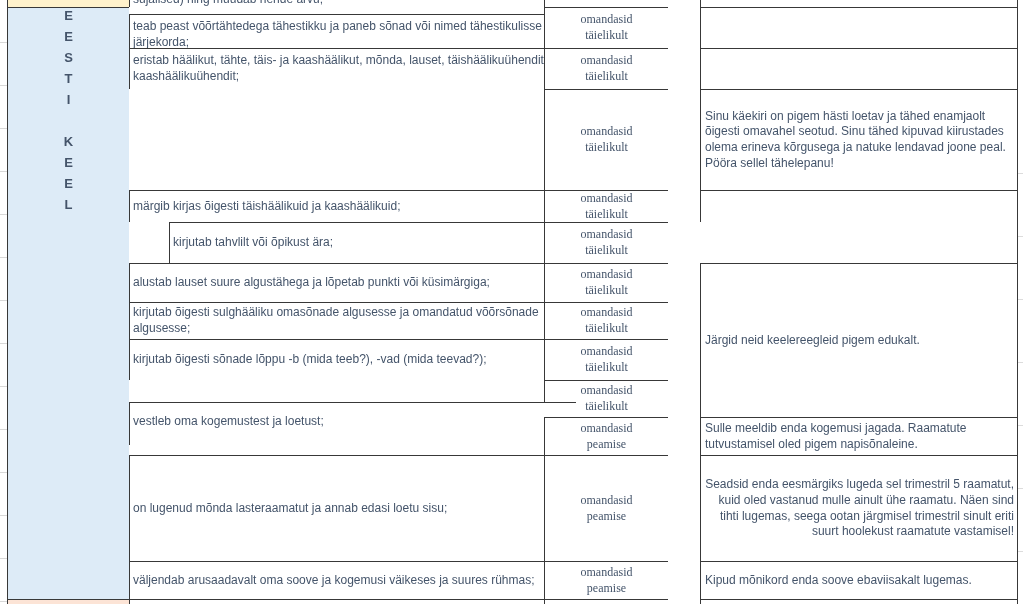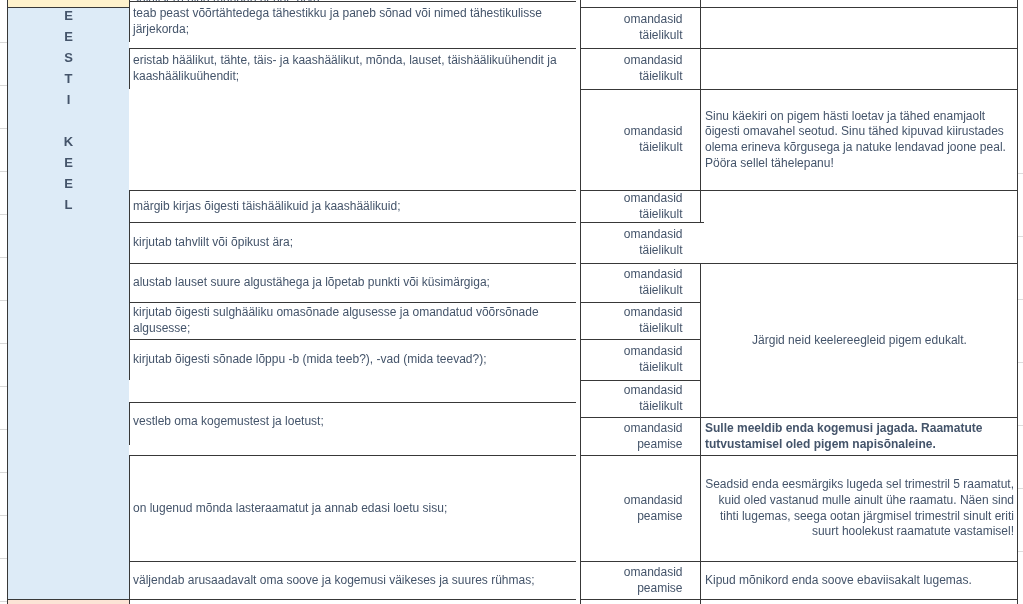--- a/index.html
+++ b/index.html
@@ -8,21 +8,21 @@
   
   .colA{position:absolute;left:0;top:0;width:7px;height:604px;background:#fff;
         background-image:repeating-linear-gradient(to bottom,transparent 0 42px,#d8d8d8 42px 43px);}
   
   .sliverR{position:absolute;left:1018px;top:0;width:5px;height:604px;background:#fff;}
   .sliverR i{position:absolute;left:0;width:5px;height:1px;background:#dcdcdc;display:block;}
   
   .c{position:absolute;box-sizing:border-box;border-left:1px solid #383838;border-top:1px solid #383838;
      color:#44546A;font-size:12px;line-height:1.3;overflow:hidden;background:#fff;}
   .obj{left:129px;width:447px;padding:1px 3px;display:flex;align-items:center;}
-  .status{left:580px;width:124px;display:flex;align-items:center;justify-content:center;text-align:right;}
+  .status{left:544px;width:124px;display:flex;align-items:center;justify-content:center;text-align:center;font-family:Liberation Serif, serif;}
   .status span{display:inline-block;width:80px;}
   .comment{left:700px;width:317px;padding:1px 3px 1px 4px;display:flex;align-items:center;}
   .nt{border-top:none;}
   
   .lbl{position:absolute;left:7px;width:122px;box-sizing:border-box;
        border-left:1px solid #383838;border-top:1px solid #383838;}
   .lbl-yellow{top:0;height:7px;background:#FFF2CC;border-top:none;}
   .lbl-blue{top:7px;height:592px;background:#DDEBF7;}
   .lbl-pink{top:599px;height:5px;background:#FCE4D6;}
   .letters{margin-top:-3px;display:flex;flex-direction:column;align-items:center;}
@@ -54,21 +54,21 @@
     </div>
   </div>
   <div class="lbl lbl-pink"></div>
 
   <div class="c obj nt" style="top:0;height:7px;">
     <span class="clipTxt">sujalised) ning muudab nende arvu;</span>
   </div>
   <div class="c status nt" style="top:0;height:7px;"></div>
   <div class="c comment nt" style="top:0;height:7px;"></div>
 
-  <div class="c obj" style="top:1px;height:41px;">
+  <div class="c obj" style="top:14px;height:41px;">
     <span>teab peast võõrtähtedega tähestikku ja paneb sõnad või nimed tähestikulisse järjekorda;</span>
   </div>
   <div class="c status" style="top:7px;height:41px;">
     <span>omandasid täielikult</span>
   </div>
   <div class="c comment" style="top:7px;height:41px;"></div>
 
   <div class="c obj" style="top:48px;height:41px;">
     <span>eristab häälikut, tähte, täis- ja kaashäälikut, mõnda, lauset, täishäälikuühendit ja kaashäälikuühendit;</span>
   </div>
@@ -85,21 +85,21 @@
   </div>
 
   <div class="c obj" style="top:190px;height:32px;">
     <span>märgib kirjas õigesti täishäälikuid ja kaashäälikuid;</span>
   </div>
   <div class="c status" style="top:190px;height:32px;">
     <span>omandasid täielikult</span>
   </div>
   <div class="c comment" style="top:190px;height:32px;"></div>
 
-  <div class="c obj" style="top:222px;height:41px;">
+  <div class="c obj" style="top:222px;height:41px;margin-left:40px;">
     <span>kirjutab tahvlilt või õpikust ära;</span>
   </div>
   <div class="c status" style="top:222px;height:41px;">
     <span>omandasid täielikult</span>
   </div>
 
   <div class="c obj" style="top:263px;height:39px;">
     <span>alustab lauset suure algustähega ja lõpetab punkti või küsimärgiga;</span>
   </div>
   <div class="c status" style="top:263px;height:39px;">
@@ -116,31 +116,31 @@
   </div>
   <div class="c status" style="top:339px;height:41px;">
     <span>omandasid täielikult</span>
   </div>
   <div class="c obj" style="top:396px;height:37px;margin-top:12px;">
     <span>moodustab ja kirjutab mitmusega lõppevate sõnade lõppu -d;</span>
   </div>
   <div class="c status" style="top:380px;height:37px;">
     <span>omandasid täielikult</span>
   </div>
-  <div class="c comment" style="top:263px;height:154px;justify-content:center;">
+  <div class="c comment" style="top:263px;height:154px;">
     <span>Järgid neid keelereegleid pigem edukalt.</span>
   </div>
 
   <div class="c obj" style="top:402px;height:38px;">
     <span>vestleb oma kogemustest ja loetust;</span>
   </div>
   <div class="c status" style="top:417px;height:38px;">
     <span>omandasid peamise</span>
   </div>
-  <div class="c comment" style="top:417px;height:38px;font-weight:bold;">
+  <div class="c comment" style="top:417px;height:38px;">
     <span>Sulle meeldib enda kogemusi jagada. Raamatute tutvustamisel oled pigem napisõnaleine.</span>
   </div>
 
   <div class="c obj" style="top:455px;height:106px;">
     <span>on lugenud mõnda lasteraamatut ja annab edasi loetu sisu;</span>
   </div>
   <div class="c status" style="top:455px;height:106px;">
     <span>omandasid peamise</span>
   </div>
   <div class="c comment" style="top:455px;height:106px;text-align:right;">

